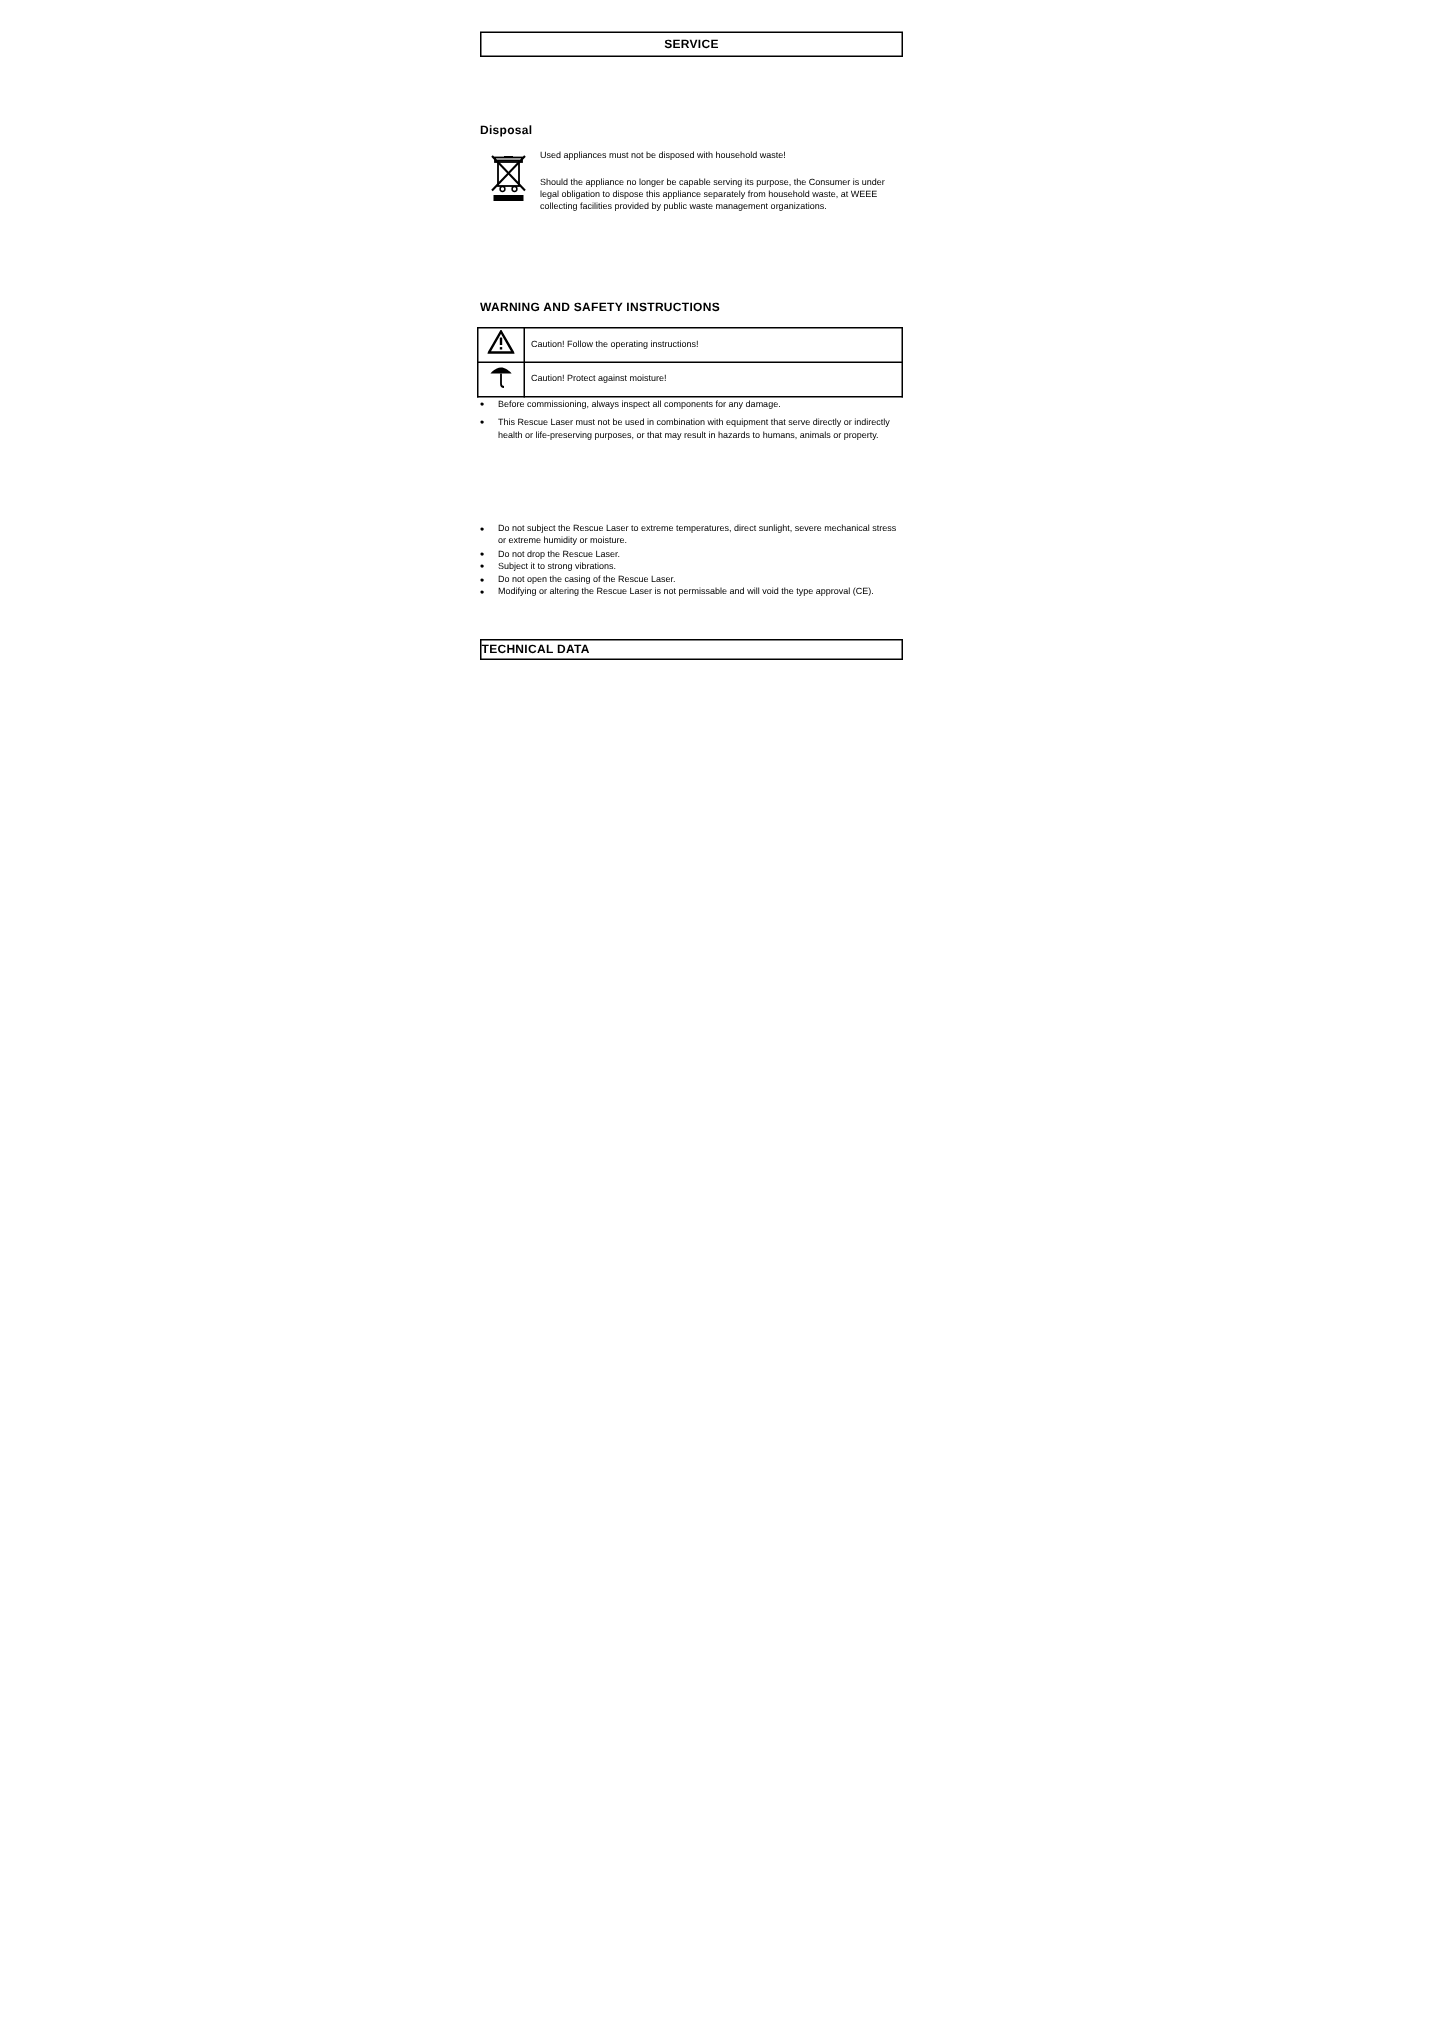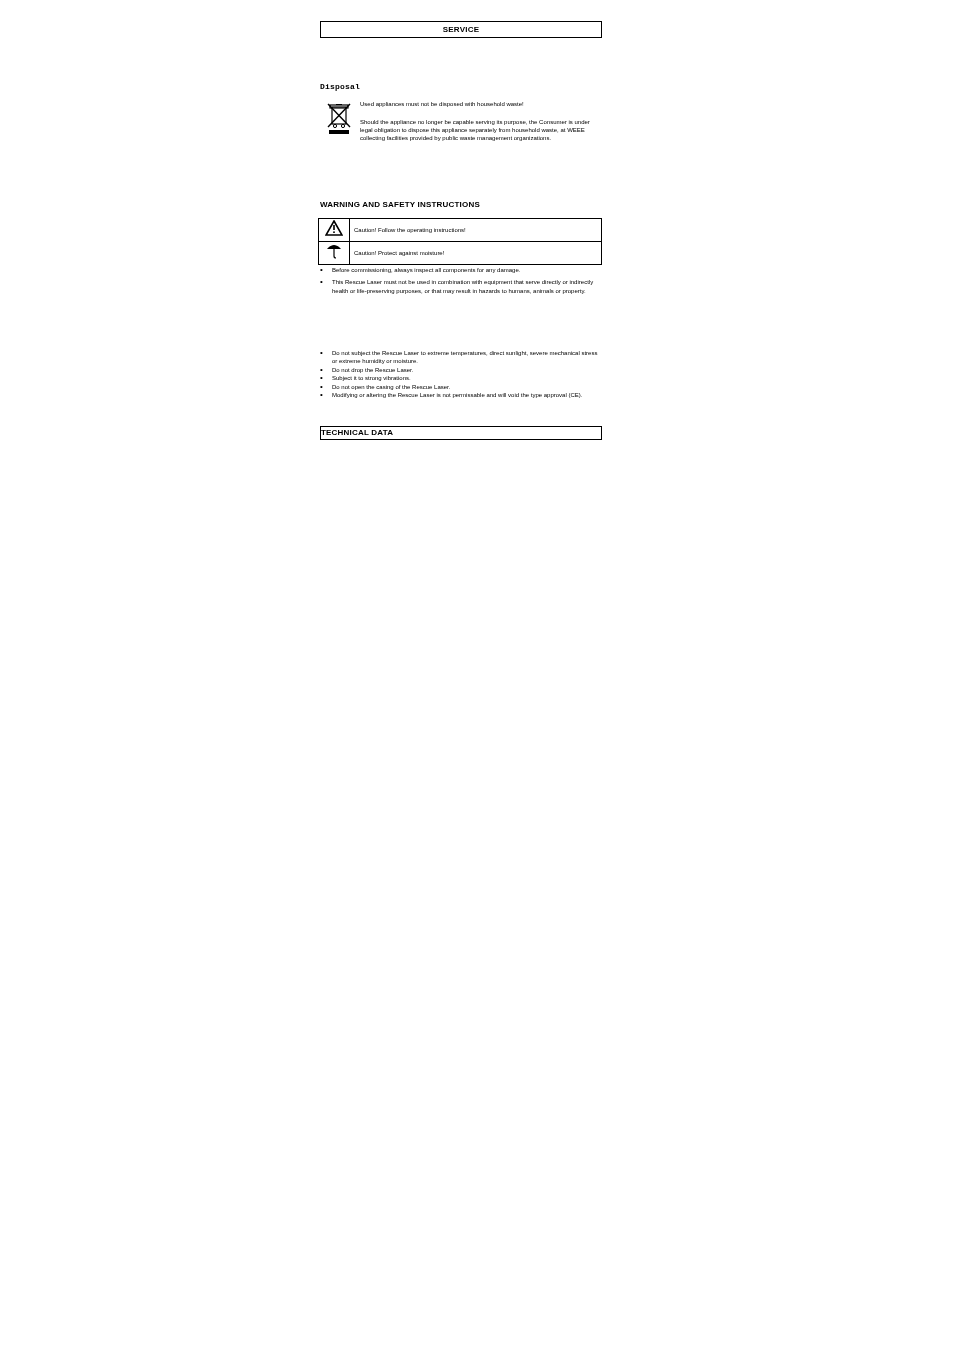--- a/index.html
+++ b/index.html
@@ -92,21 +92,21 @@
 </style>
 </head>
 <body>
 
 <div class="page">
 
   <div class="col box service-box">
     <span class="section-title" style="position:static; display:block; text-align:center; line-height:15px;">SERVICE</span>
   </div>
 
-  <div class="section-title" style="left:320px; top:82px;font-family:Liberation Mono, monospace;">Disposal</div>
+  <div class="section-title" style="left:320px; top:82px;">Disposal</div>
 
   <div class="weee-icon">
     <svg class="weee-svg" viewBox="0 0 30 36" width="30" height="36" aria-hidden="true">
       <rect x="8" y="7" width="14" height="17" fill="none" stroke="#000" stroke-width="1.2"></rect>
       <rect x="6" y="5" width="18" height="3" fill="none" stroke="#000" stroke-width="1.2"></rect>
       <path d="M12 4 h6 v1 h-6 z" fill="#000"></path>
       <circle cx="11" cy="26" r="1.6" fill="none" stroke="#000" stroke-width="1"></circle>
       <circle cx="19" cy="26" r="1.6" fill="none" stroke="#000" stroke-width="1"></circle>
       <line x1="4" y1="27" x2="26" y2="4" stroke="#000" stroke-width="1.4"></line>
       <line x1="4" y1="4" x2="26" y2="27" stroke="#000" stroke-width="1.4"></line>

